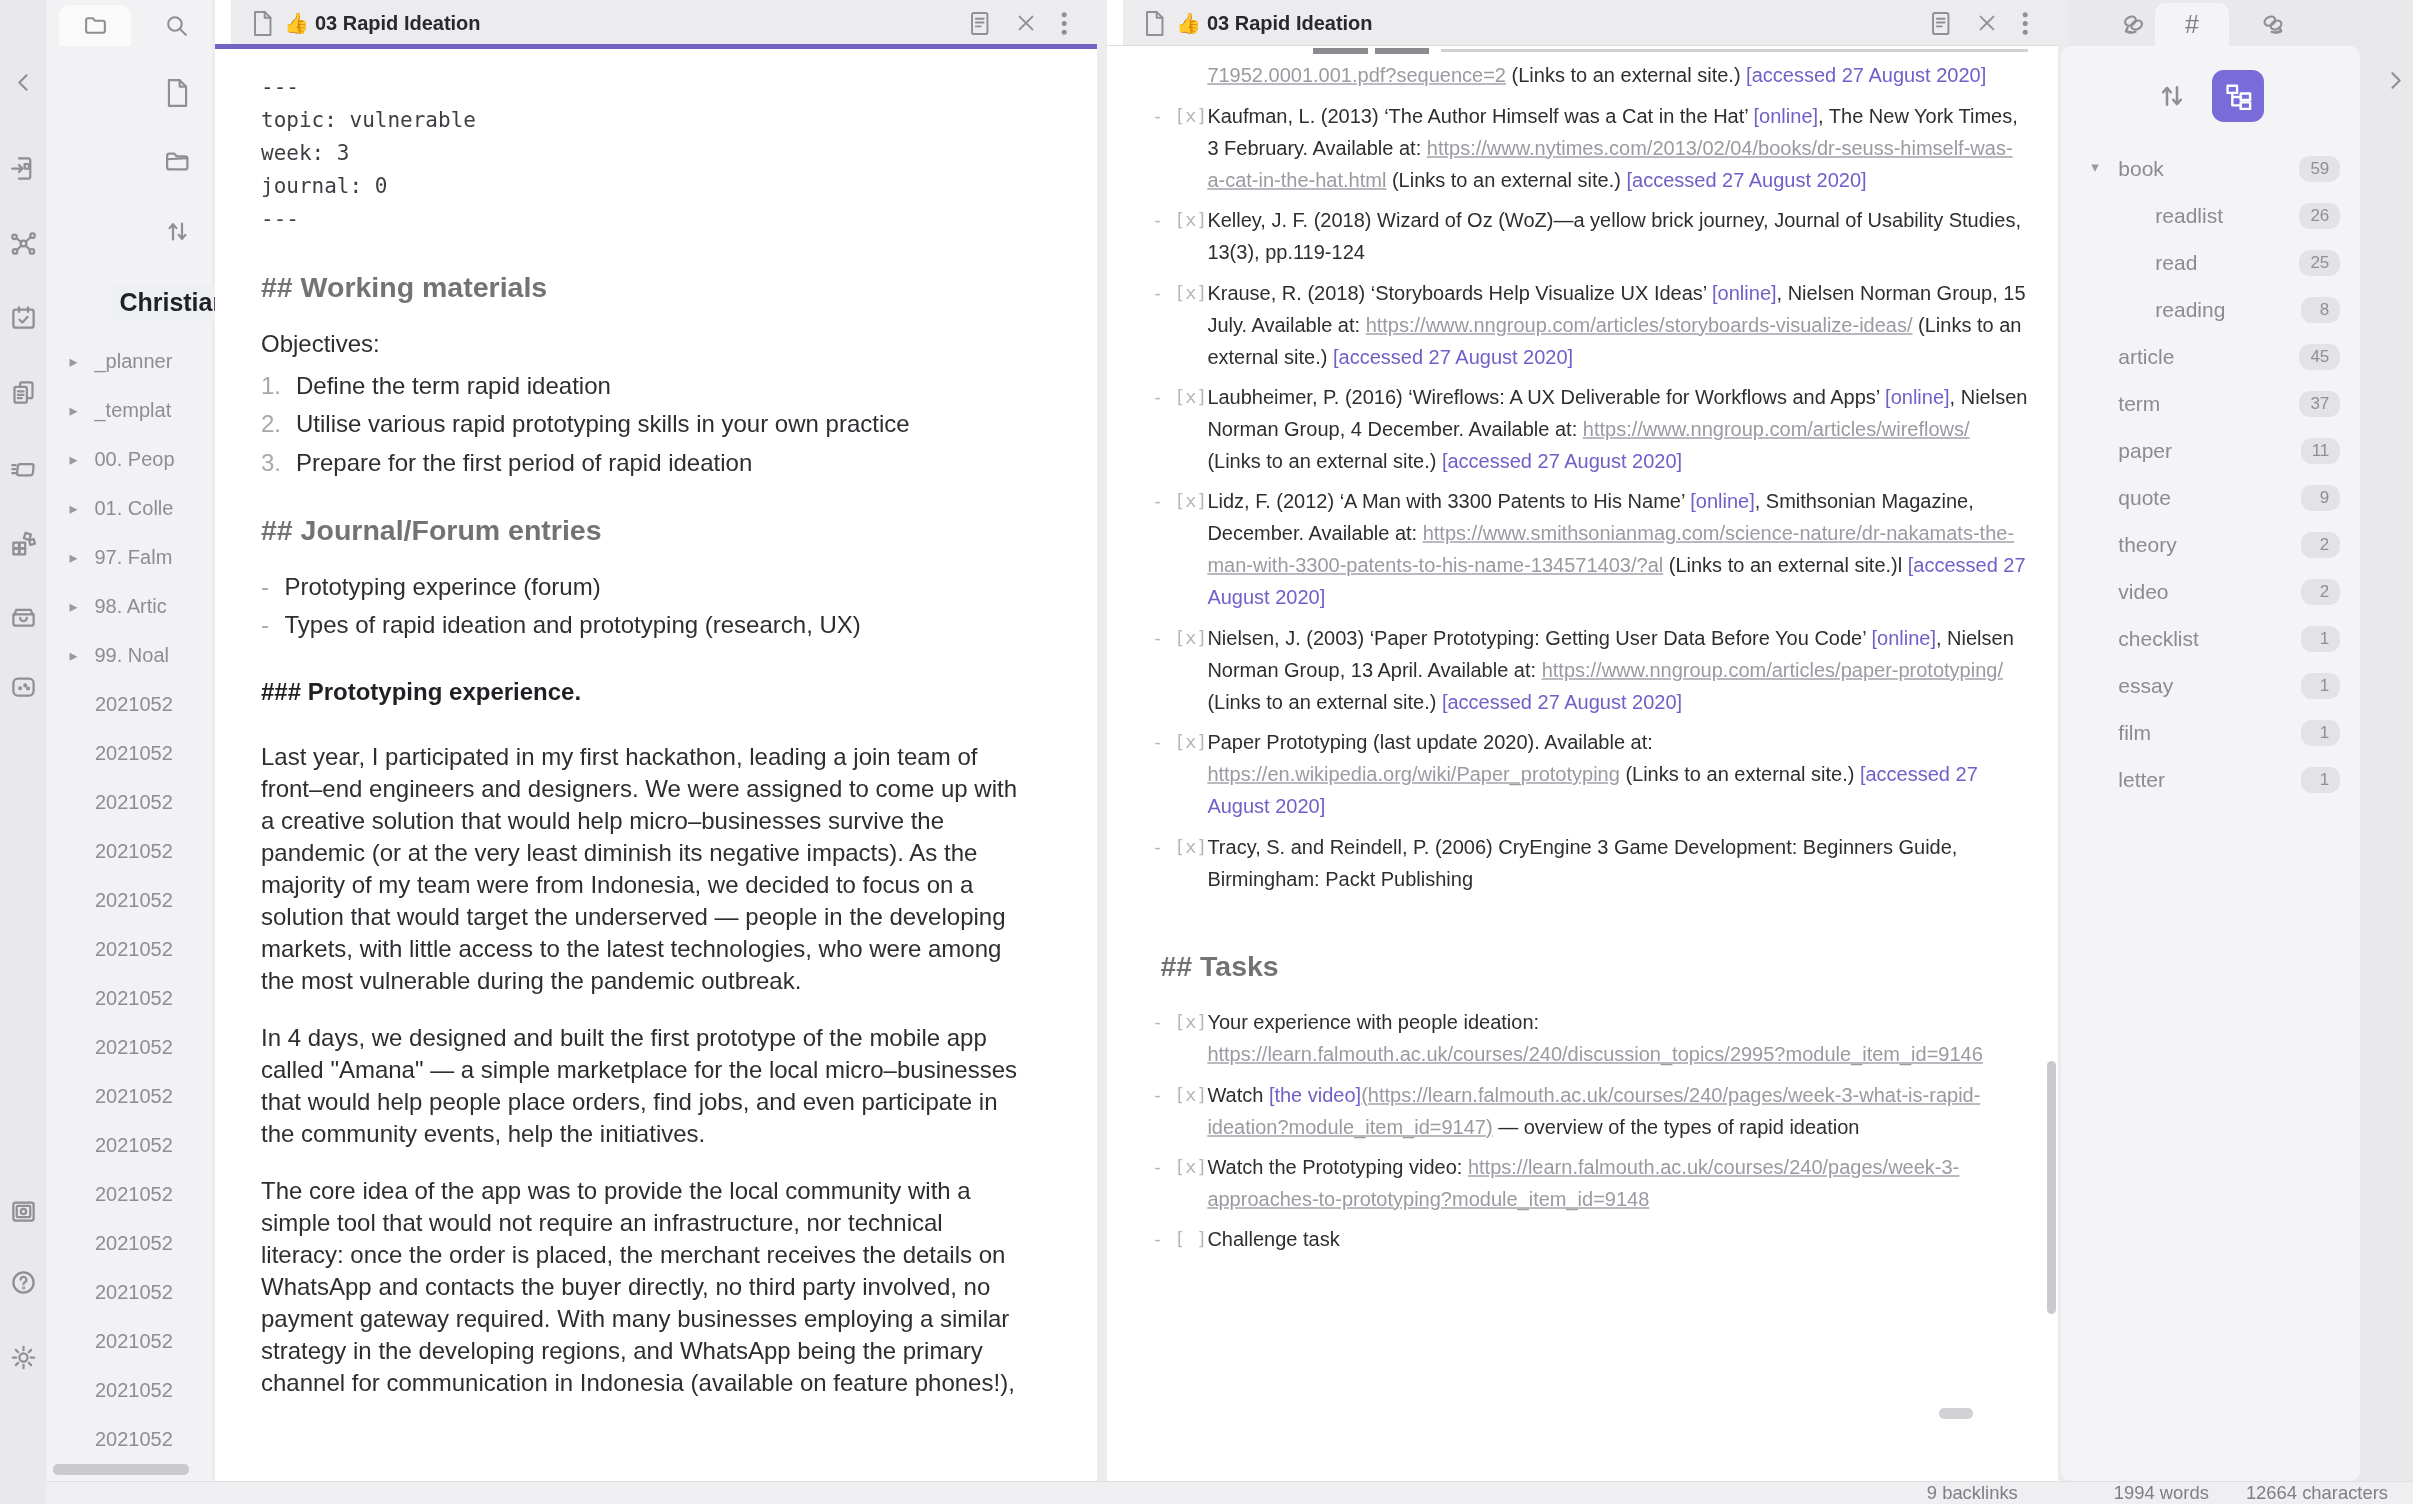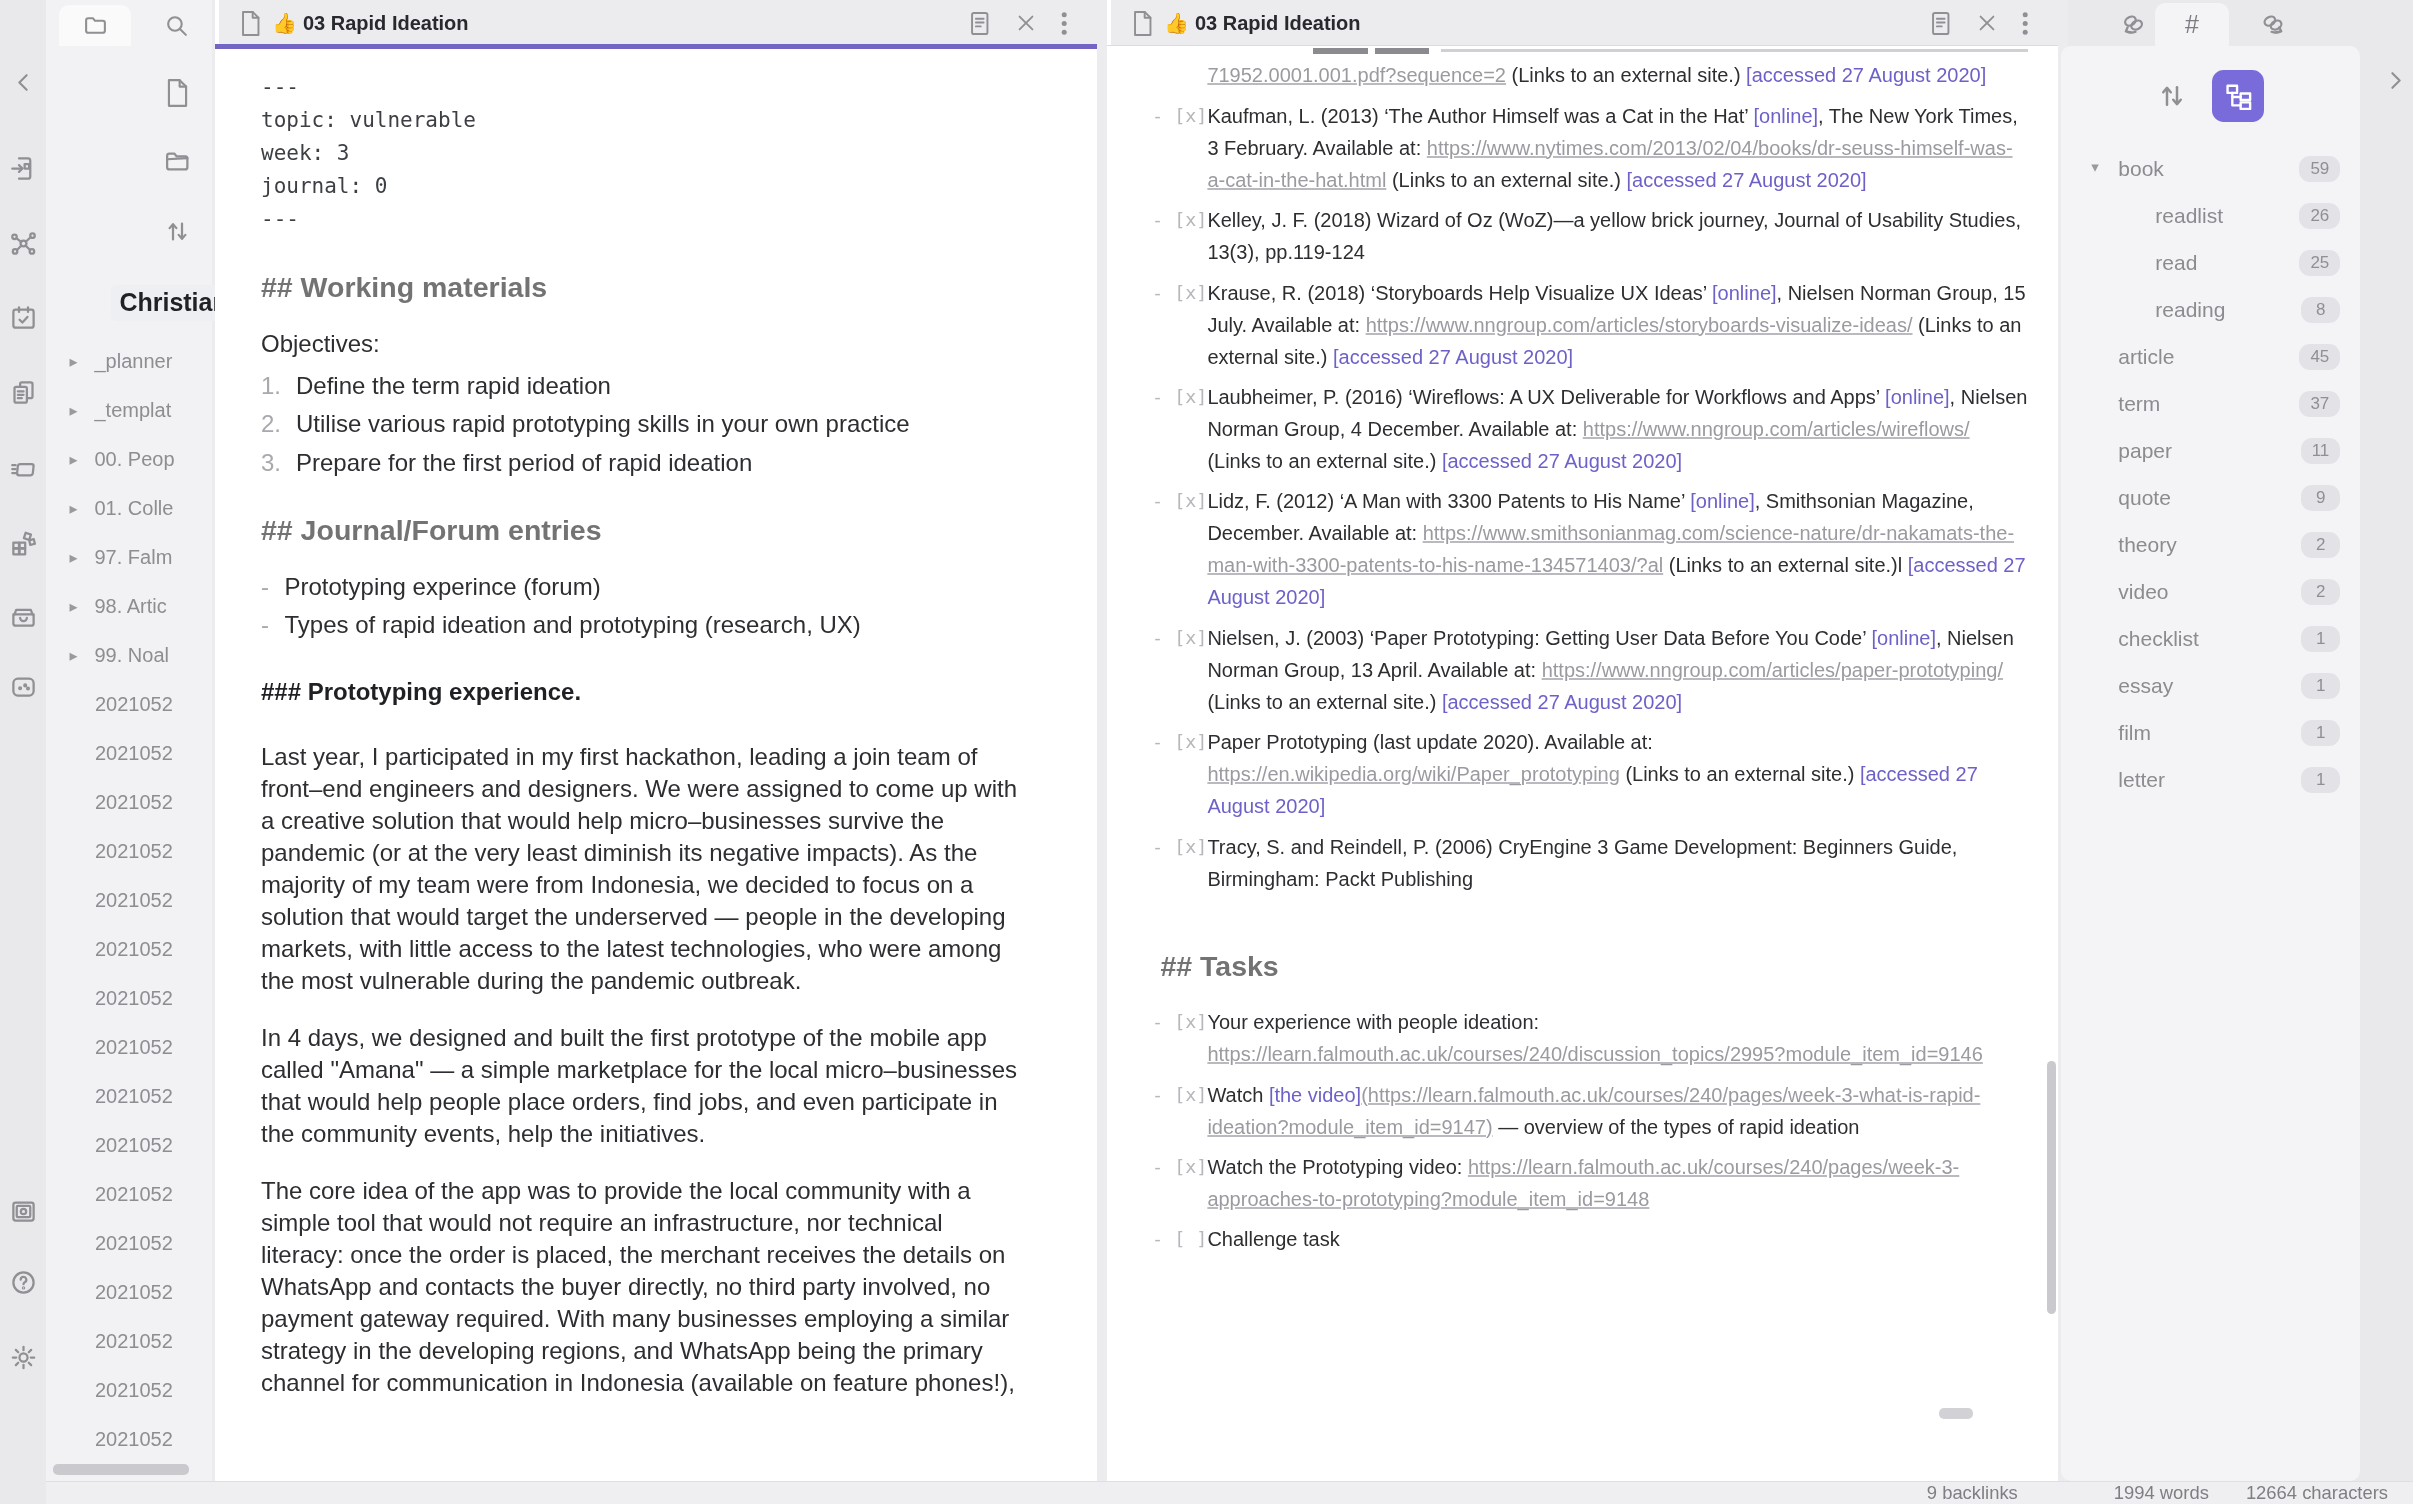--- a/index.html
+++ b/index.html
@@ -23,21 +23,21 @@
   .tree-row{position:relative;height:49px;display:flex;align-items:center;color:#8d8d92;font-size:20px;white-space:nowrap;overflow:hidden;}
   .tree-arrow{width:25px;padding-left:23.5px;font-size:16px;color:#9a9a9e;flex:0 0 auto;}
   .tree-file{padding-left:49px;}
   .vscroll{position:absolute;background:#c9c9ce;border-radius:5px;}
   .hscroll{position:absolute;background:#c9c9ce;border-radius:5px;}
 
   
   .pane{position:absolute;top:0;background:#ffffff;}
   #pane-left{left:215px;width:882px;height:1481px;}
   #pane-right{left:1107px;width:951px;height:1481px;}
-  .pane-header{position:absolute;left:4px;top:0;right:0;height:46px;background:#ececee;display:flex;align-items:center;}
+  .pane-header{position:absolute;left:16px;top:0;right:0;height:46px;background:#ececee;display:flex;align-items:center;}
   .pane-header .tab{display:flex;align-items:center;gap:10px;padding-left:20px;min-width:0;}
   .pane-title{font-size:20px;font-weight:600;color:#27292c;white-space:nowrap;}
   .pane-actions{margin-left:auto;display:flex;align-items:center;gap:23.5px;padding-right:28.5px;}
   .accent-underline{position:absolute;left:0;top:44px;right:0;height:5px;background:#7265c3;z-index:3;}
   .header-border{position:absolute;left:0;top:45px;right:0;height:0.8px;background:#dcdcdf;}
   .pane-content{position:absolute;left:0;top:46px;right:0;bottom:0;background:#fff;overflow:hidden;}
 
   
   #left-content{padding:25px 67px 0 46px;}
   .fm{font-family:"DejaVu Sans Mono",monospace;font-size:21px;line-height:33px;color:#3c3f43;}
@@ -67,21 +67,21 @@
   #hash-glyph{font-size:25px;color:#7c7c82;font-weight:400;}
   #panel-toolbar{display:flex;align-items:center;justify-content:center;gap:25px;padding-top:23.5px;}
   #tree-toggle{width:52px;height:52px;background:#7a6bdb;border-radius:11.7px;display:flex;align-items:center;justify-content:center;}
   #collapse-right{position:absolute;left:312px;top:65px;width:30px;height:30px;}
   #tag-list{margin-top:23.5px;}
   .tag-row{position:relative;height:47px;display:flex;align-items:center;padding-right:20px;}
   .tag-label{color:#8b8b90;font-size:21px;}
   .tag-row .pad0{width:57px;flex:0 0 auto;}
   .tag-row .pad1{width:94px;flex:0 0 auto;}
   .tag-arrow{position:absolute;left:30px;top:13.4px;font-size:15px;color:#9a9a9e;}
-  .tag-count{margin-left:auto;background:#e3e3e7;color:#8f8f94;font-size:17px;border-radius:11px;padding:3px 11px;min-width:17px;text-align:center;}
+  .tag-count{margin-left:auto;background:#e3e3e7;color:#8f8f94;font-size:17px;border-radius:11px;padding:3px 11px;min-width:17px;text-align:right;}
 
   
   #statusbar{position:absolute;left:46px;top:1481px;width:2367px;height:23.5px;background:#efeff1;border-top:0.8px solid #dfdfe2;display:flex;align-items:center;justify-content:flex-end;gap:37px;padding-right:25px;box-sizing:border-box;font-size:18.4px;color:#7e7e84;}
   #statusbar .item{white-space:nowrap;}
 </style>
 </head>
 <body>
 
 <div id="app">
 

